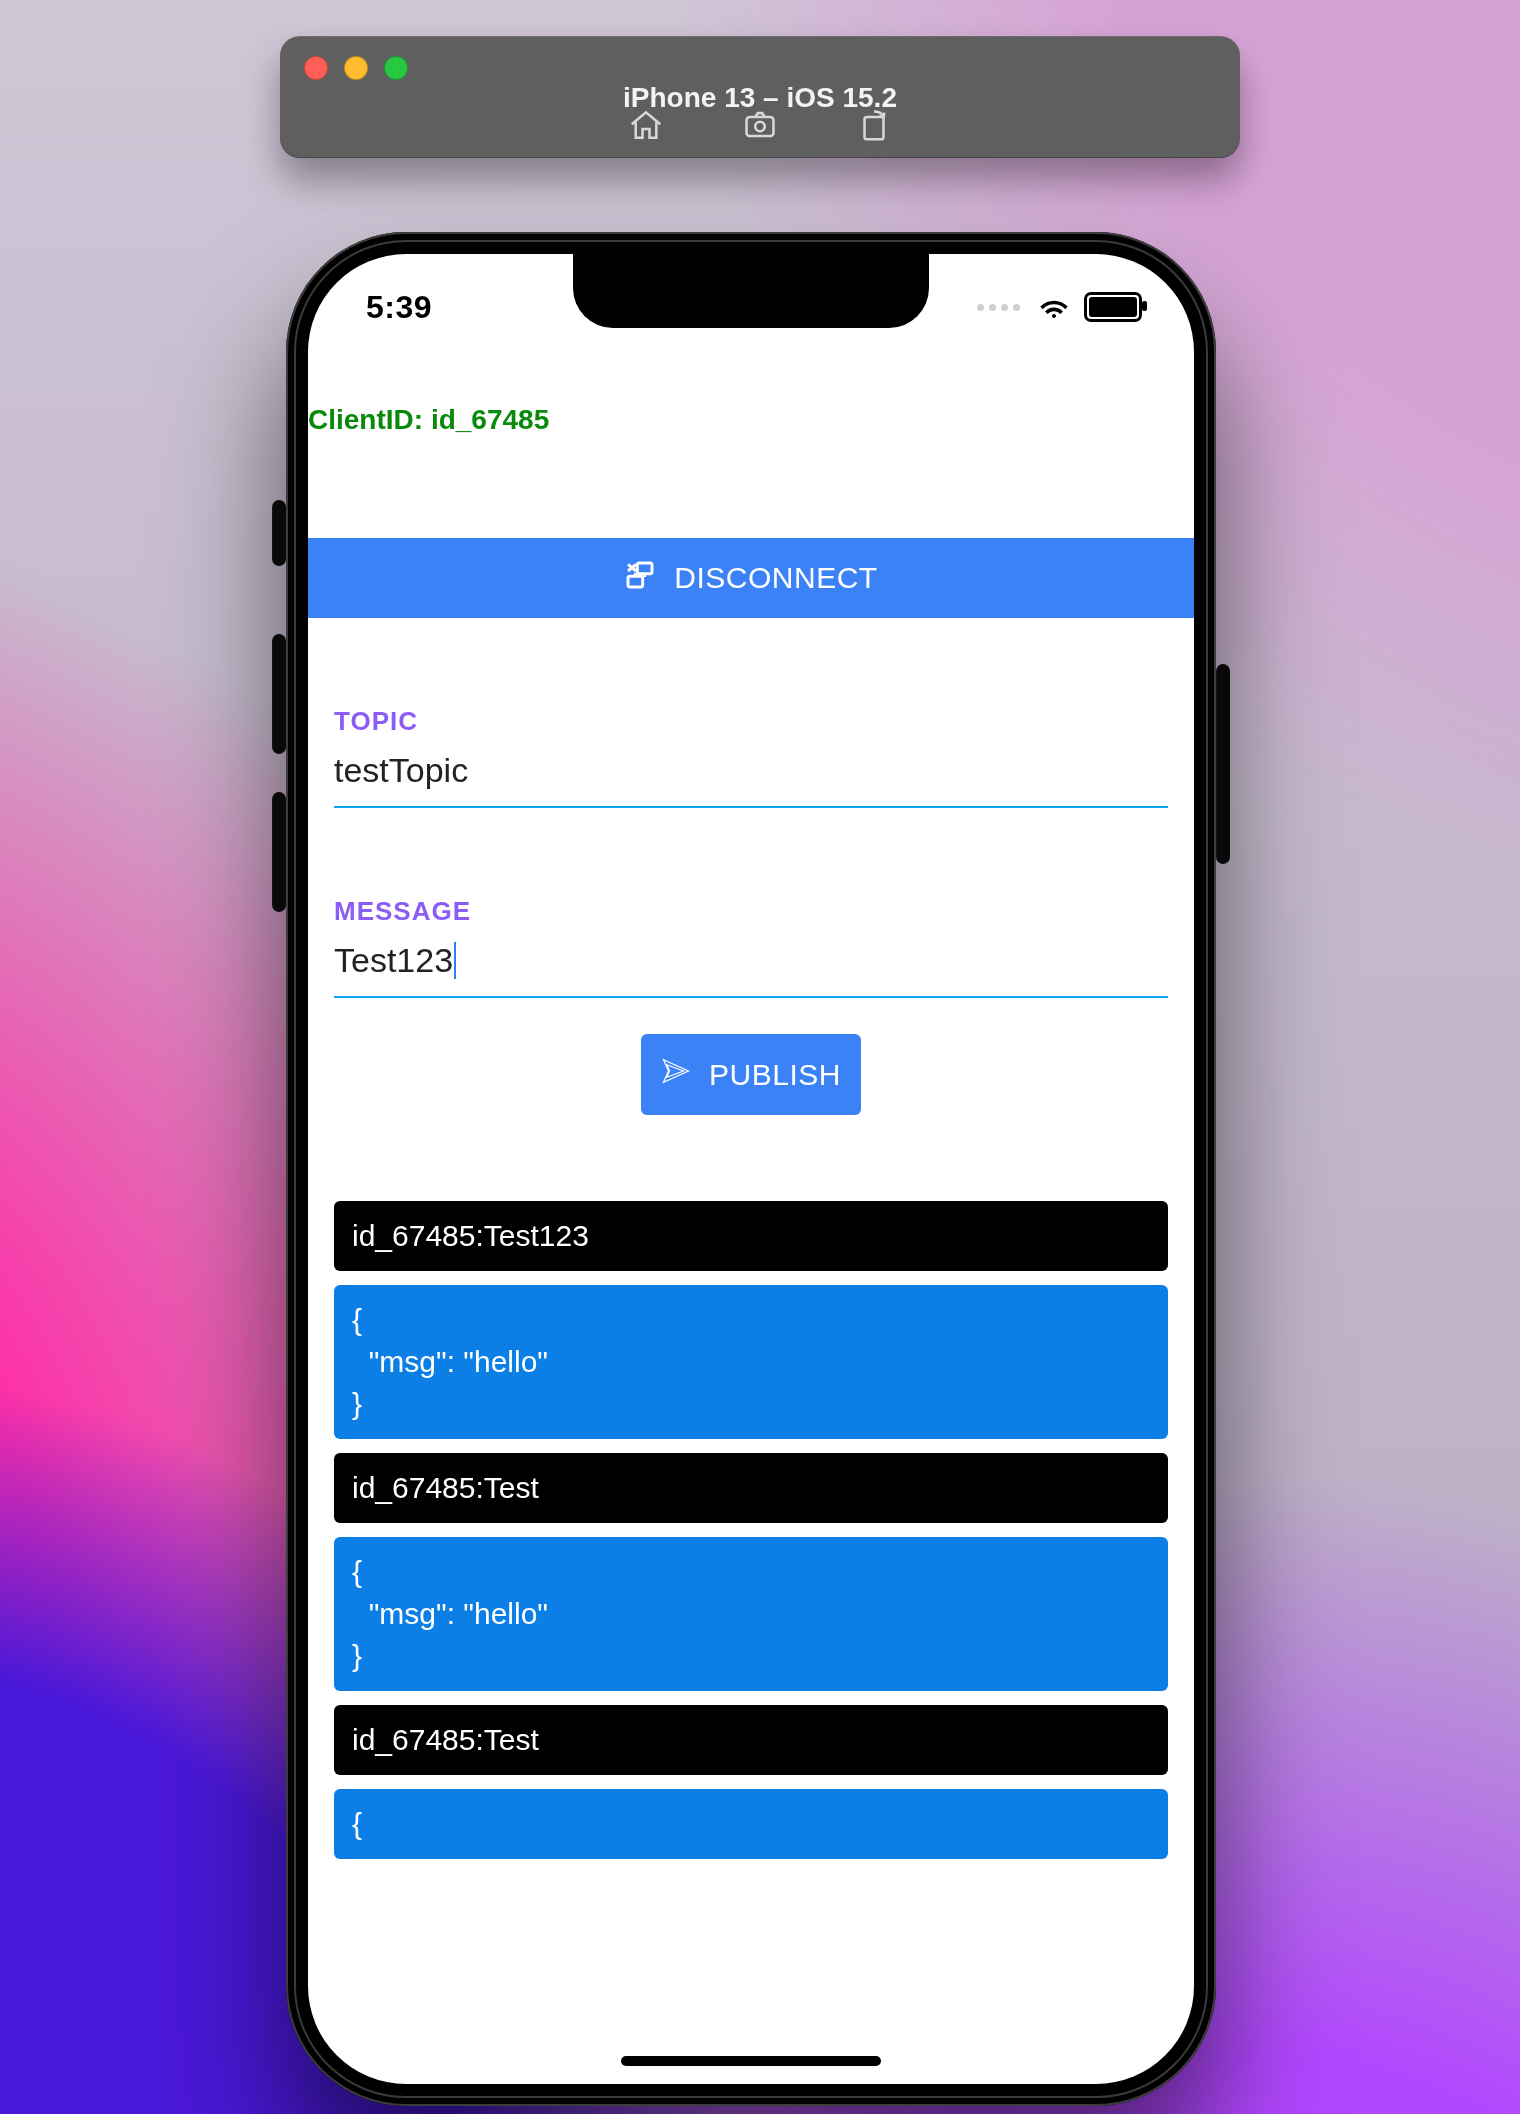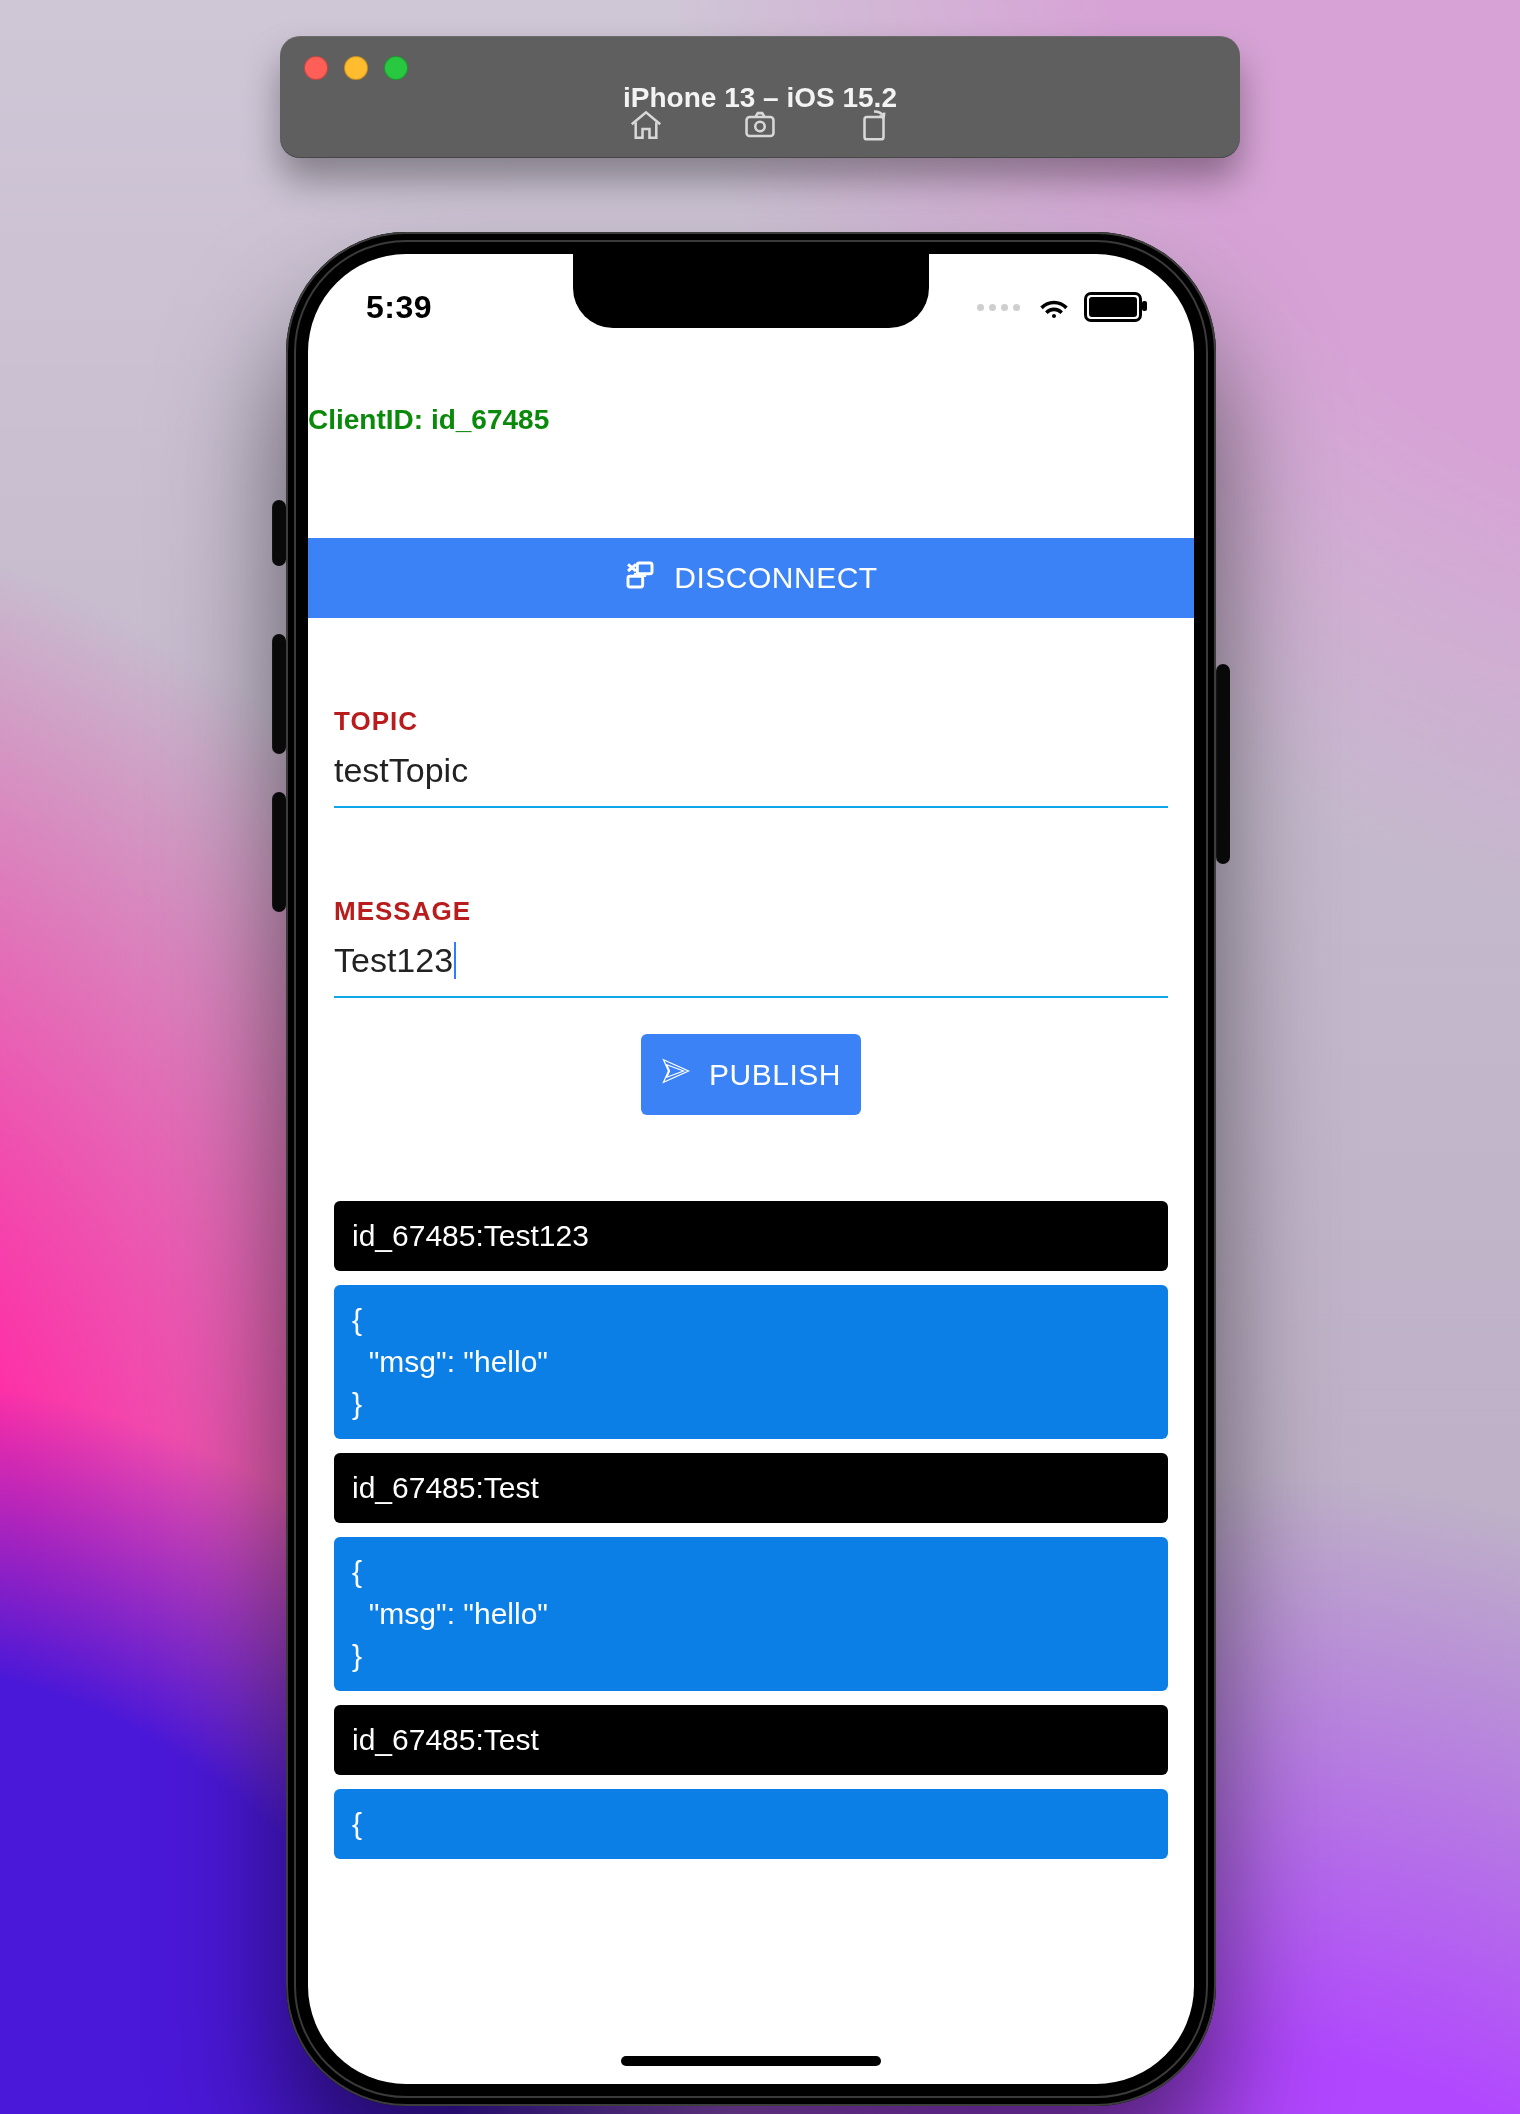--- a/index.html
+++ b/index.html
@@ -64,21 +64,21 @@
 
   
   .app{position:absolute;inset:0;padding-top:150px;}
   .clientid{color:#0a8a0a;font-weight:600;font-size:28px;text-align:left;}
   .btn{background:#3b82f6;color:#ffffff;font-size:30px;font-weight:500;letter-spacing:.5px;
     display:inline-flex;align-items:center;justify-content:center;gap:18px;border:none;cursor:pointer;border-radius:6px;}
   .btn svg{stroke:#fff;fill:none}
   .discrow{margin-top:102px;}
   .discbtn{width:100%;height:80px;border-radius:0;}
   .section{padding:0 26px;}
-  .label{color:#b91c1c;font-weight:700;letter-spacing:1px;font-size:26px;margin-top:88px;}
+  .label{color:#8b5cf6;font-weight:700;letter-spacing:1px;font-size:26px;margin-top:88px;}
   .field{width:100%;border:none;border-bottom:2px solid #0ea5e9;background:transparent;font-size:34px;padding:14px 0 16px;outline:none;color:#222;}
   .field::placeholder{color:#8a8f94;}
   .center{display:flex;justify-content:center;}
   .unsub{margin-top:36px;padding:22px 30px;}
   .pub{margin-top:36px;padding:22px 20px;}
   .feed{margin-top:74px;padding:12px 26px;display:flex;flex-direction:column;gap:14px;}
   .card{border-radius:6px;padding:14px 18px;font-size:30px;line-height:42px;color:#fff;}
   .card.self{background:#000;}
   .card.in{background:#0b7fe6;white-space:pre;}
   .homebar{position:absolute;bottom:18px;left:50%;transform:translateX(-50%);width:260px;height:10px;background:#000;border-radius:6px;z-index:6;}

